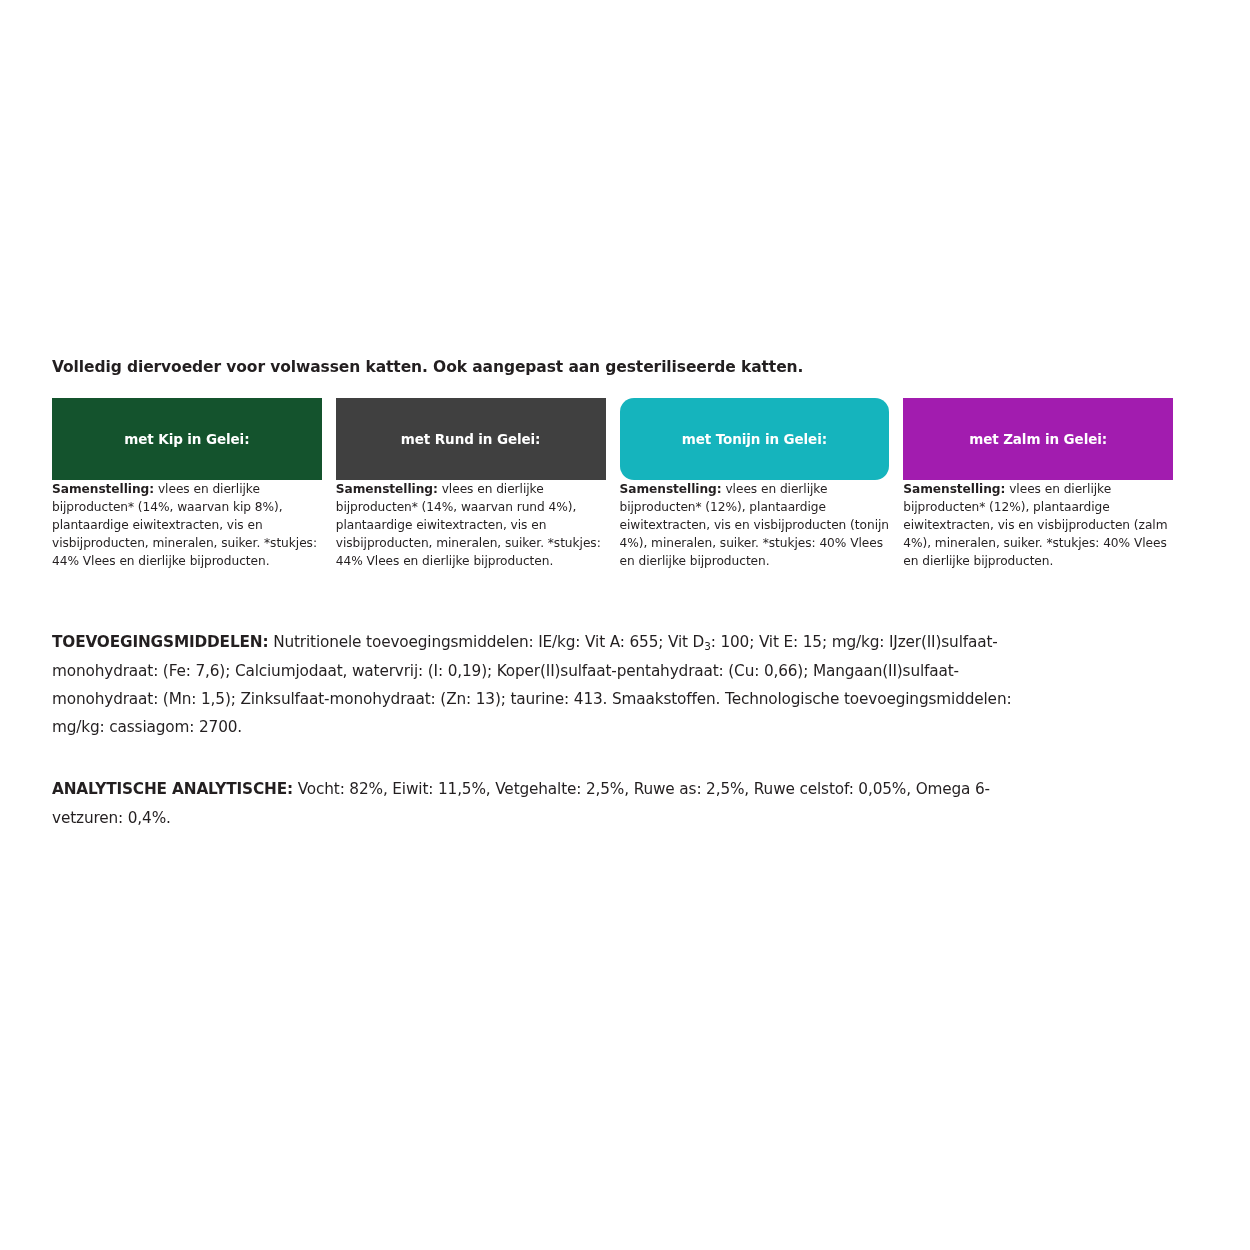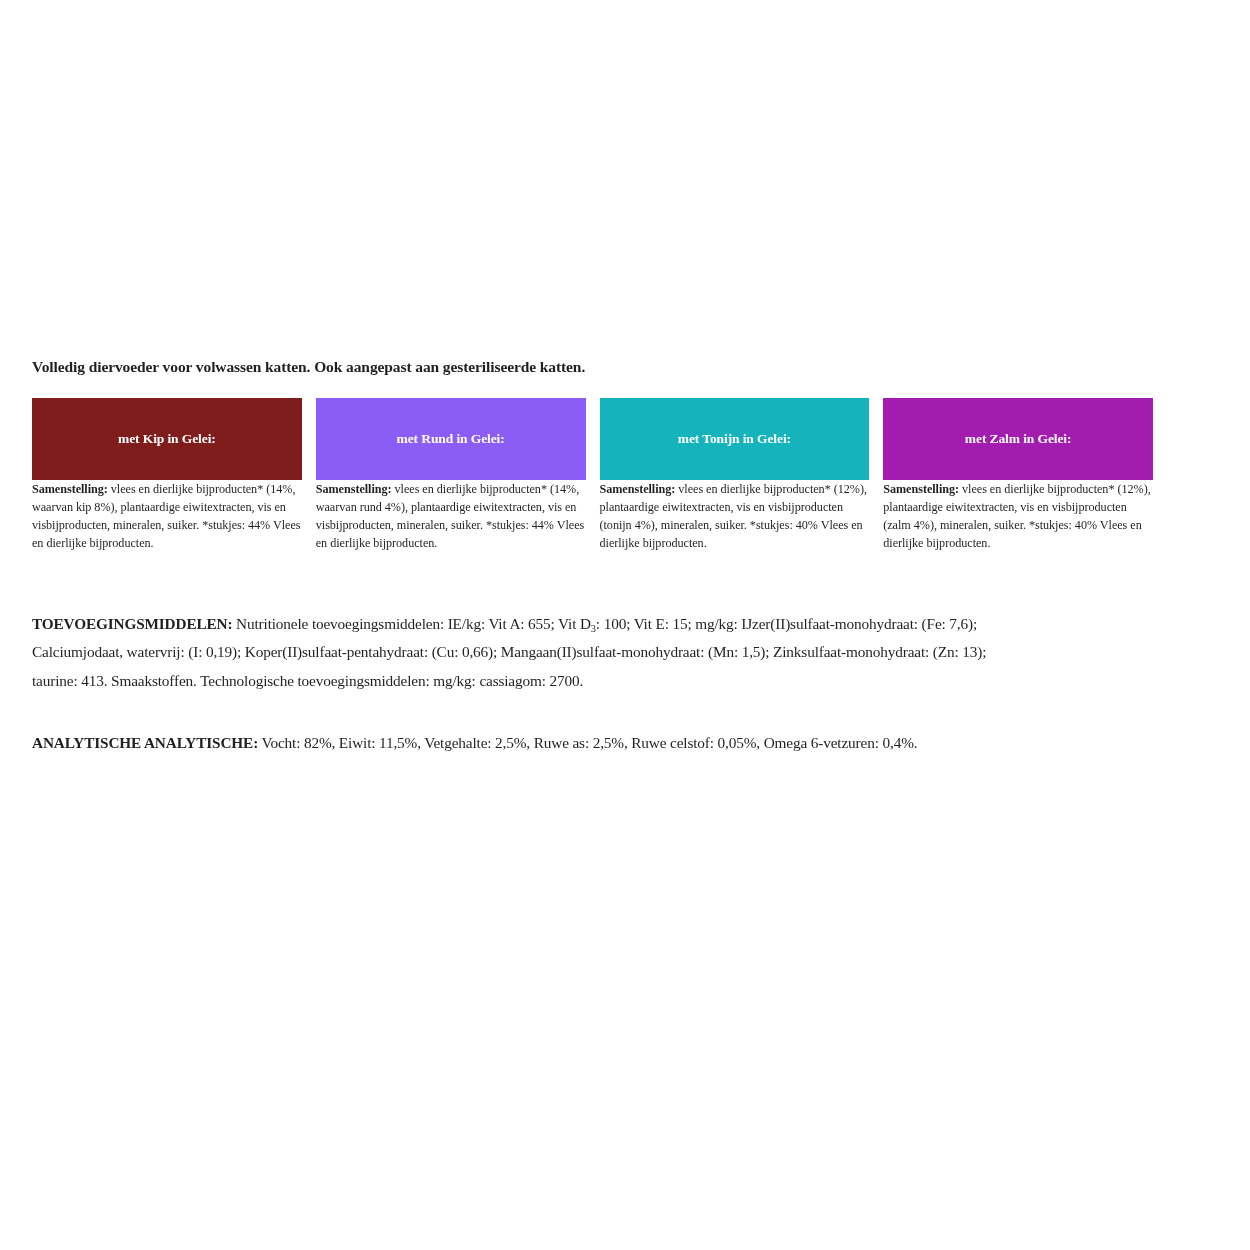--- a/index.html
+++ b/index.html
@@ -10,24 +10,23 @@
   body {
     width: 1250px;
     height: 1250px;
     font-family: "DejaVu Sans", "Liberation Sans", sans-serif;
     color: #231f20;
     position: relative;
     overflow: hidden;
   }
   .sheet {
     position: absolute;
-    left: 32px;
+    left: 52px;
     top: 358px;
     width: 1155px;
-    font-family: Liberation Serif, serif;
   }
   .intro {
     font-size: 15.5px;
     font-weight: 700;
     letter-spacing: -0.1px;
     color: #231f20;
     margin: 0 0 22px 0;
   }
   .variant-grid {
     display: flex;
@@ -87,31 +86,31 @@
 </head>
 <body>
 
 <div class="sheet">
 
   <p class="intro">Volledig diervoeder voor volwassen katten. Ook aangepast aan gesteriliseerde katten.</p>
 
   <div class="variant-grid">
 
     <div class="variant">
-      <div class="variant-header" id="hdr0" style="background: #7f1d1d;">met Kip in Gelei:</div>
+      <div class="variant-header" id="hdr0" style="background: #14532d;">met Kip in Gelei:</div>
       <div class="variant-body"><span class="lead">Samenstelling:</span><span> vlees en dierlijke bijproducten* (14%, waarvan kip 8%), plantaardige eiwitextracten, vis en visbijproducten, mineralen, suiker. *stukjes: 44% Vlees en dierlijke bijproducten.</span></div>
     </div>
 
     <div class="variant">
-      <div class="variant-header" id="hdr1" style="background: #8b5cf6;">met Rund in Gelei:</div>
+      <div class="variant-header" id="hdr1" style="background: #404040;">met Rund in Gelei:</div>
       <div class="variant-body"><span class="lead">Samenstelling:</span><span> vlees en dierlijke bijproducten* (14%, waarvan rund 4%), plantaardige eiwitextracten, vis en visbijproducten, mineralen, suiker. *stukjes: 44% Vlees en dierlijke bijproducten.</span></div>
     </div>
 
     <div class="variant">
-      <div class="variant-header" id="hdr2" style="background: rgb(21, 180, 189);">met Tonijn in Gelei:</div>
+      <div class="variant-header" id="hdr2" style="background: rgb(21, 180, 189); border-radius: 14px;">met Tonijn in Gelei:</div>
       <div class="variant-body"><span class="lead">Samenstelling:</span><span> vlees en dierlijke bijproducten* (12%), plantaardige eiwitextracten, vis en visbijproducten (tonijn 4%), mineralen, suiker. *stukjes: 40% Vlees en dierlijke bijproducten.</span></div>
     </div>
 
     <div class="variant">
       <div class="variant-header" id="hdr3" style="background: #a21caf;">met Zalm in Gelei:</div>
       <div class="variant-body"><span class="lead">Samenstelling:</span><span> vlees en dierlijke bijproducten* (12%), plantaardige eiwitextracten, vis en visbijproducten (zalm 4%), mineralen, suiker. *stukjes: 40% Vlees en dierlijke bijproducten.</span></div>
     </div>
 
   </div>
 

